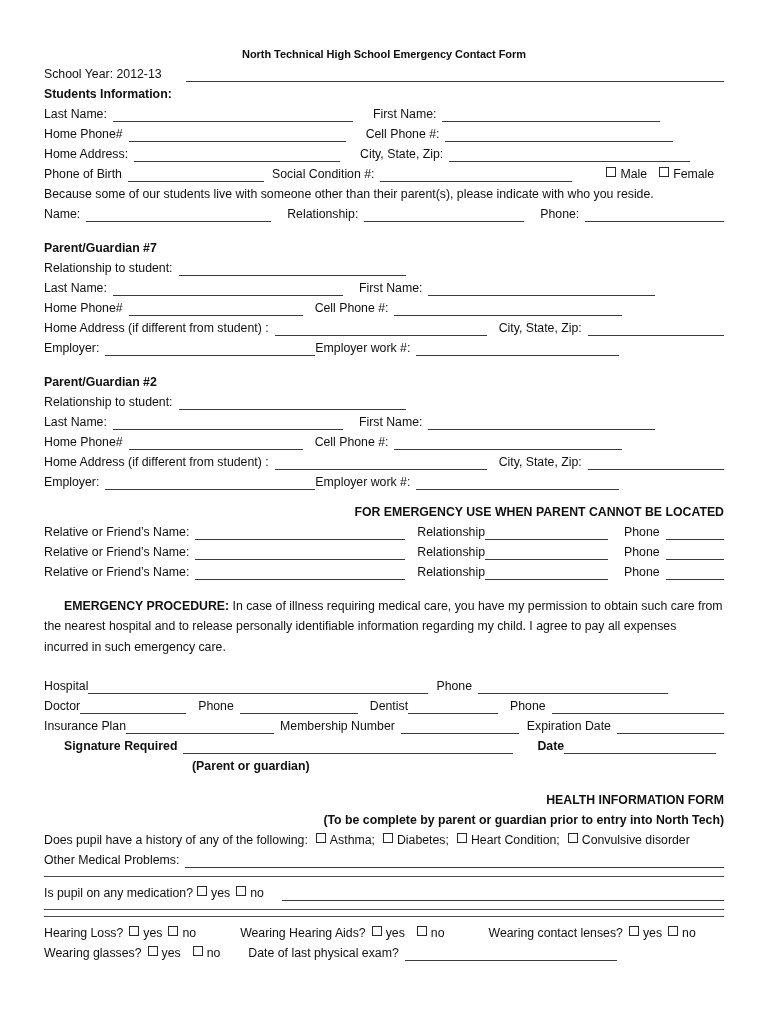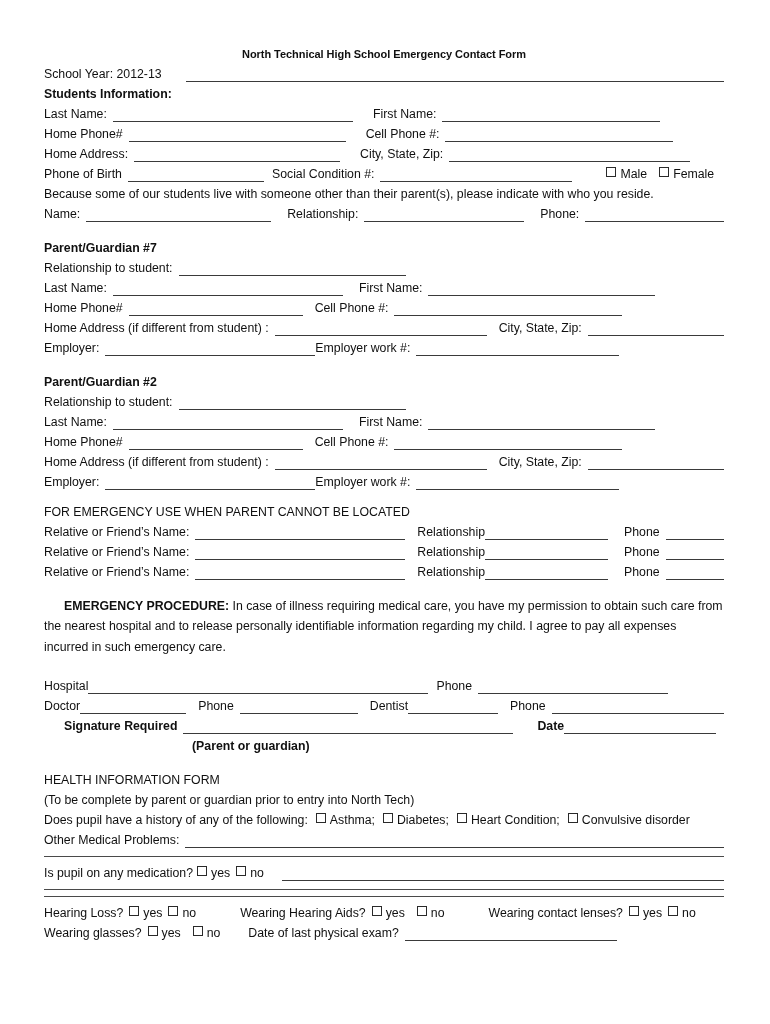--- a/index.html
+++ b/index.html
@@ -40,22 +40,22 @@
     line-height: 20px;
     height: 20px;
     letter-spacing: -0.05px;
   }
   .section-head {
     font-weight: bold;
     line-height: 20px;
     height: 20px;
   }
   .centered-bold {
-    text-align: left;
-    font-weight: normal;
+    text-align: right;
+    font-weight: bold;
     line-height: 20px;
     height: 20px;
   }
   .lbl { flex: 0 0 auto; }
   .bold { font-weight: bold; padding-left: 20px; }
   
   .fill {
     flex: 0 0 auto;
     border-bottom: 1.1px solid #3a3a3a;
     height: 12px;
@@ -354,20 +354,32 @@
     <span class="fill" style="width:118px"></span>
     <span class="sp12"></span>
     <span class="lbl">Dentist</span>
     <span class="fill" style="width:90px"></span>
     <span class="sp12"></span>
     <span class="lbl">Phone</span>
     <span class="sp6"></span>
     <span class="fill grow"></span>
   </div>
 
+  <div class="row">
+    <span class="lbl">Insurance Plan</span>
+    <span class="fill" style="width:148px"></span>
+    <span class="sp6"></span>
+    <span class="lbl">Membership Number</span>
+    <span class="sp6"></span>
+    <span class="fill" style="width:118px"></span>
+    <span class="sp8"></span>
+    <span class="lbl">Expiration Date</span>
+    <span class="sp6"></span>
+    <span class="fill grow"></span>
+  </div>
 
   <div class="row">
     <span class="lbl bold">Signature Required</span>
     <span class="sp6"></span>
     <span class="fill" style="width:330px"></span>
     <span class="sp4"></span>
     <span class="lbl bold">Date</span>
     <span class="fill" style="width:152px"></span>
   </div>
 

